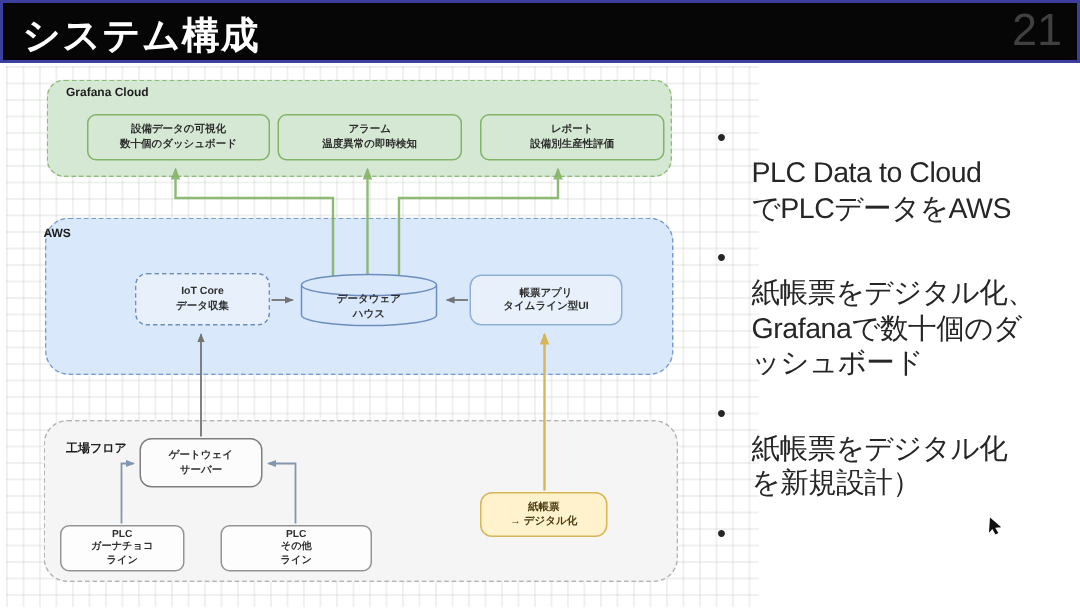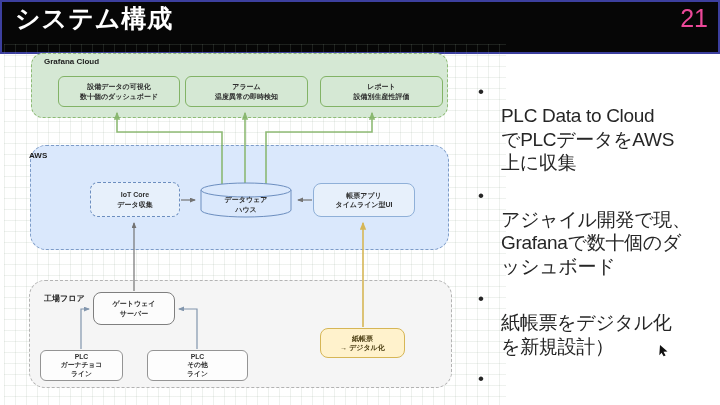--- a/index.html
+++ b/index.html
@@ -1,23 +1,23 @@
 <!DOCTYPE html>
 <html><head>
 <meta charset="utf-8">
 <style>
   html,body{margin:0;padding:0;background:#fff;}
   body{width:720px;height:405px;font-family:"Liberation Sans","DejaVu Sans",sans-serif;}
   .slide{position:relative;width:720px;height:405px;background:#ffffff;overflow:hidden;}
 
   
-  .titlebar{position:absolute;left:0;top:0;width:720px;height:54px;box-sizing:border-box;
-    background:#060606;border:2px solid #3c3f9e;display:flex;align-items:flex-start;}
+  .titlebar{position:absolute;left:0;top:0;width:720px;height:42px;box-sizing:border-box;
+    background:#060606;border:2px solid #3c3f9e;display:flex;align-items:flex-end;}
   .title-text{color:#ffffff;font-weight:bold;font-size:25px;margin-left:13px;letter-spacing:1px;}
-  .page-num{position:absolute;right:12px;top:4px;color:#ec4899;font-size:25px;}
+  .page-num{position:absolute;right:12px;top:4px;color:#404040;font-size:30px;}
 
   
   .canvas{position:absolute;left:4px;top:44px;width:502px;height:361px;
     background-image:linear-gradient(rgba(150,170,150,0.16) 1px,transparent 1px),
                      linear-gradient(90deg,rgba(150,170,150,0.16) 1px,transparent 1px);
     background-size:11px 11px;}
 
   .container{position:absolute;box-sizing:border-box;}
   .grafana{left:31px;top:53px;width:417px;height:65px;background:#d5e8d4;
     border:1px dashed rgba(130,179,102,.85);border-radius:12px;}
@@ -172,27 +172,26 @@
     <span>紙帳票</span>
     <span>→ デジタル化</span>
   </div>
 
   <div class="bullets">
     <div class="bullet-item">
       <div class="bullet-dot">•</div>
       <div class="bullet-text">
         <span>PLC Data to Cloud</span>
         <span>でPLCデータをAWS</span>
-        <span>上に収集</span>
       </div>
     </div>
     <div class="bullet-item">
       <div class="bullet-dot">•</div>
       <div class="bullet-text">
-        <span>アジャイル開発で現、</span>
+        <span>紙帳票をデジタル化、</span>
         <span>Grafanaで数十個のダ</span>
         <span>ッシュボード</span>
       </div>
     </div>
     <div class="bullet-item">
       <div class="bullet-dot">•</div>
       <div class="bullet-text">
         <span>紙帳票をデジタル化</span>
         <span>を新規設計）</span>
       </div>

